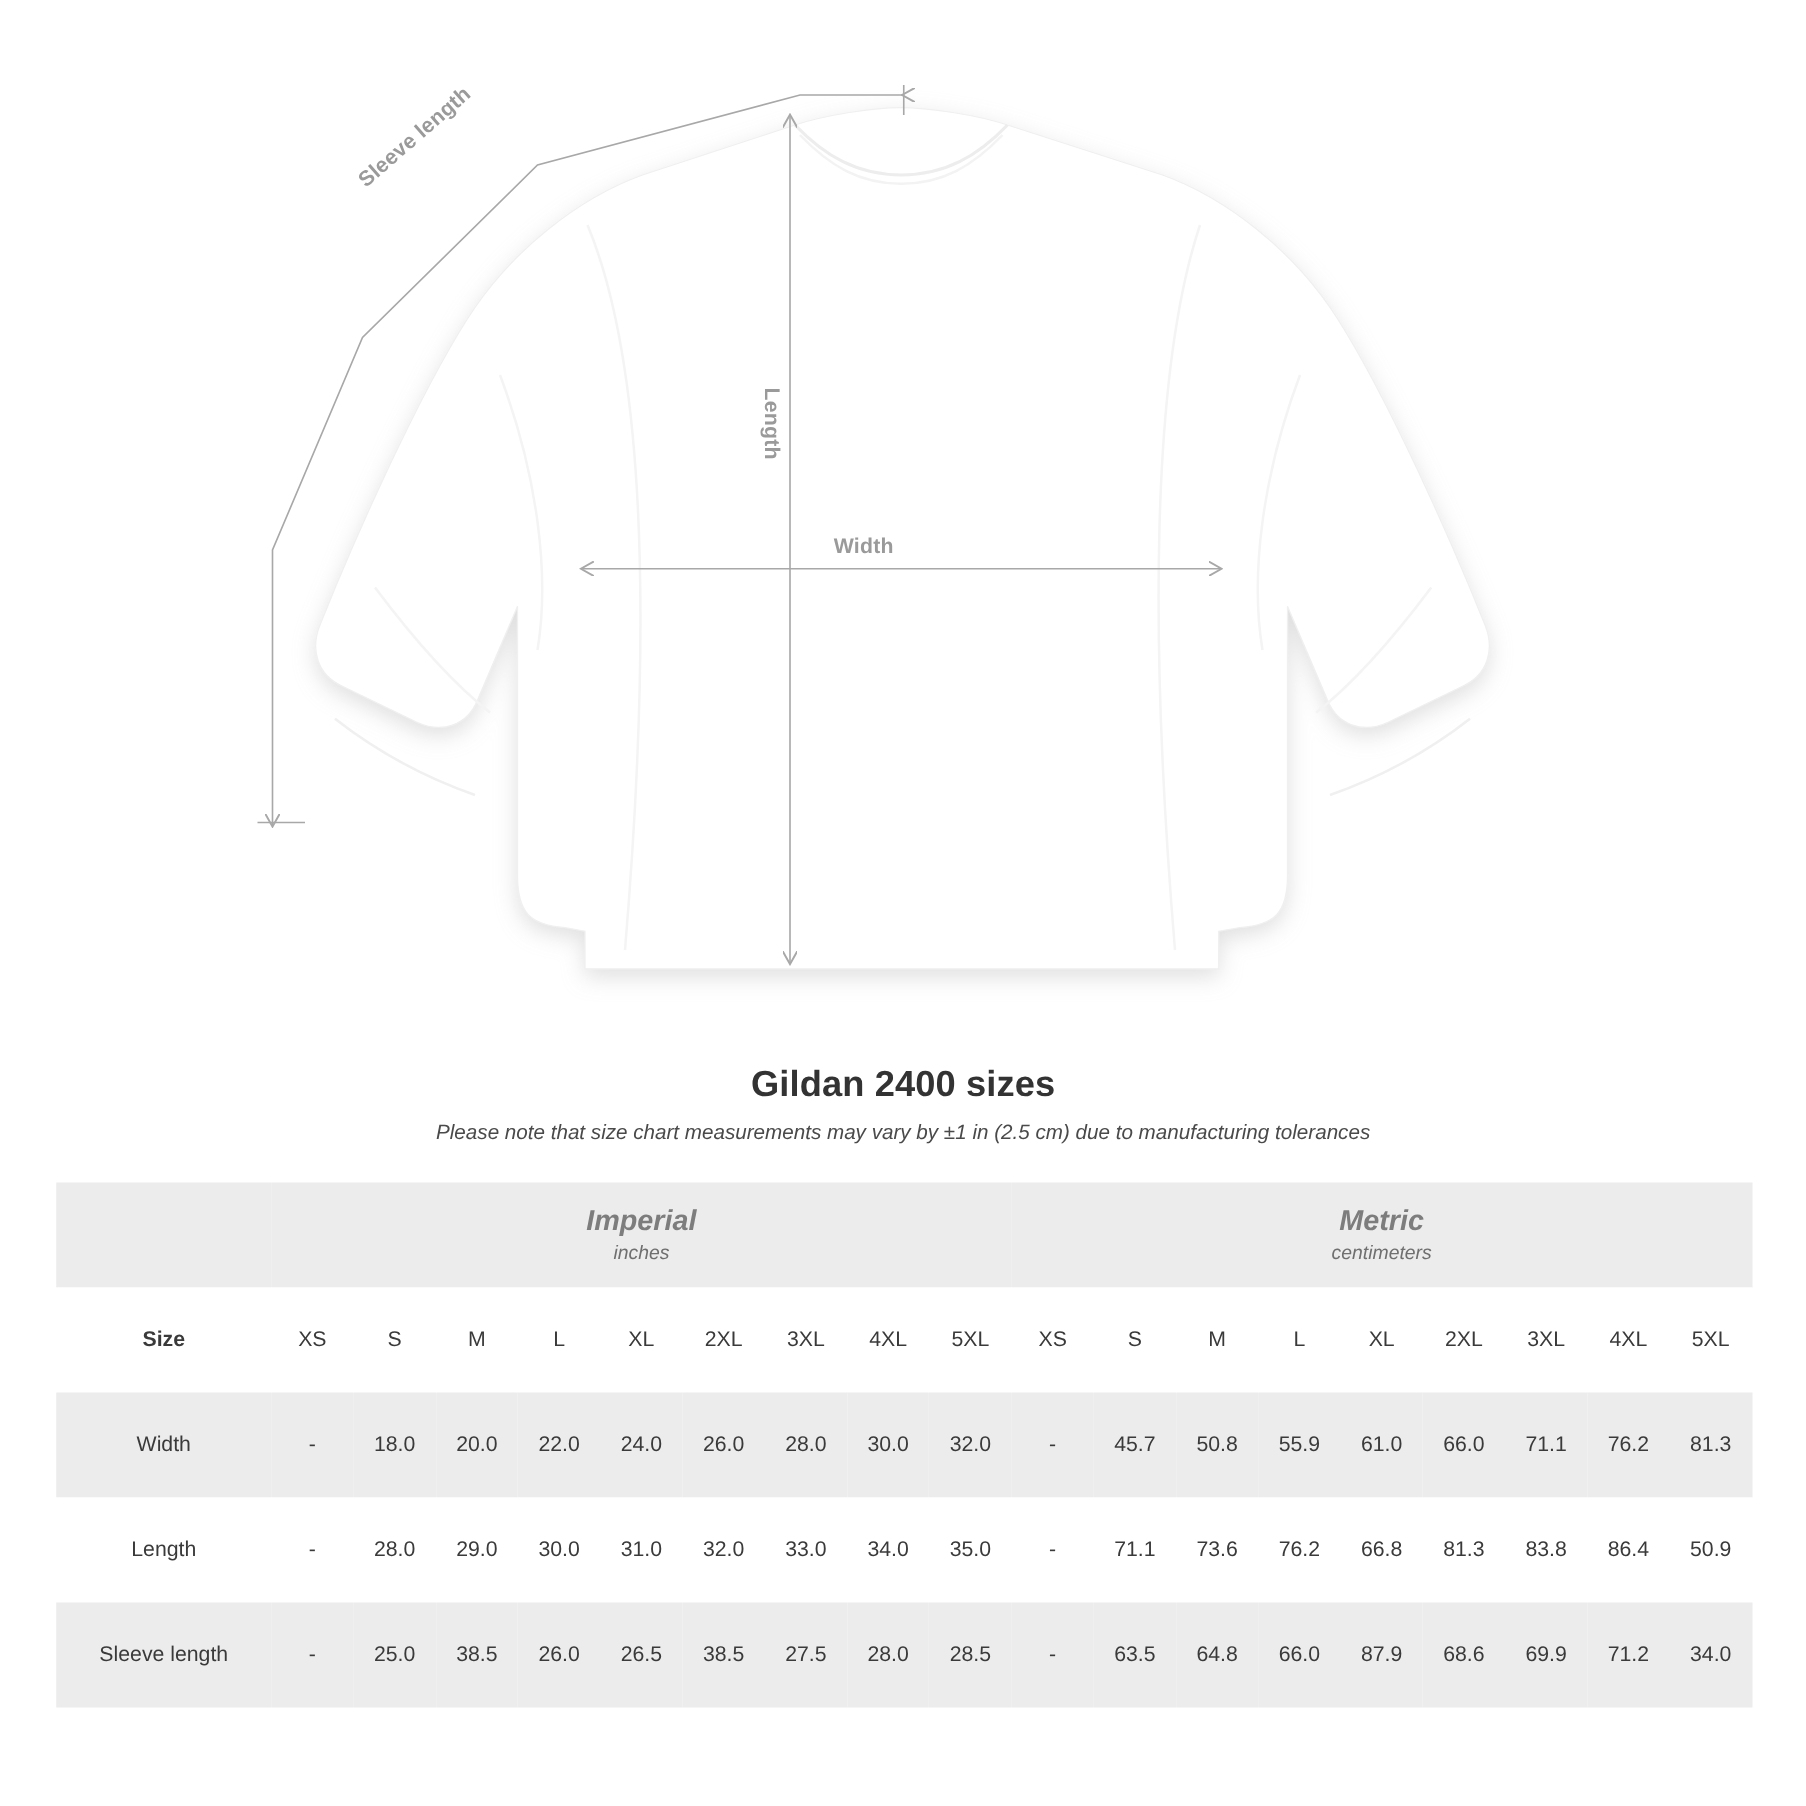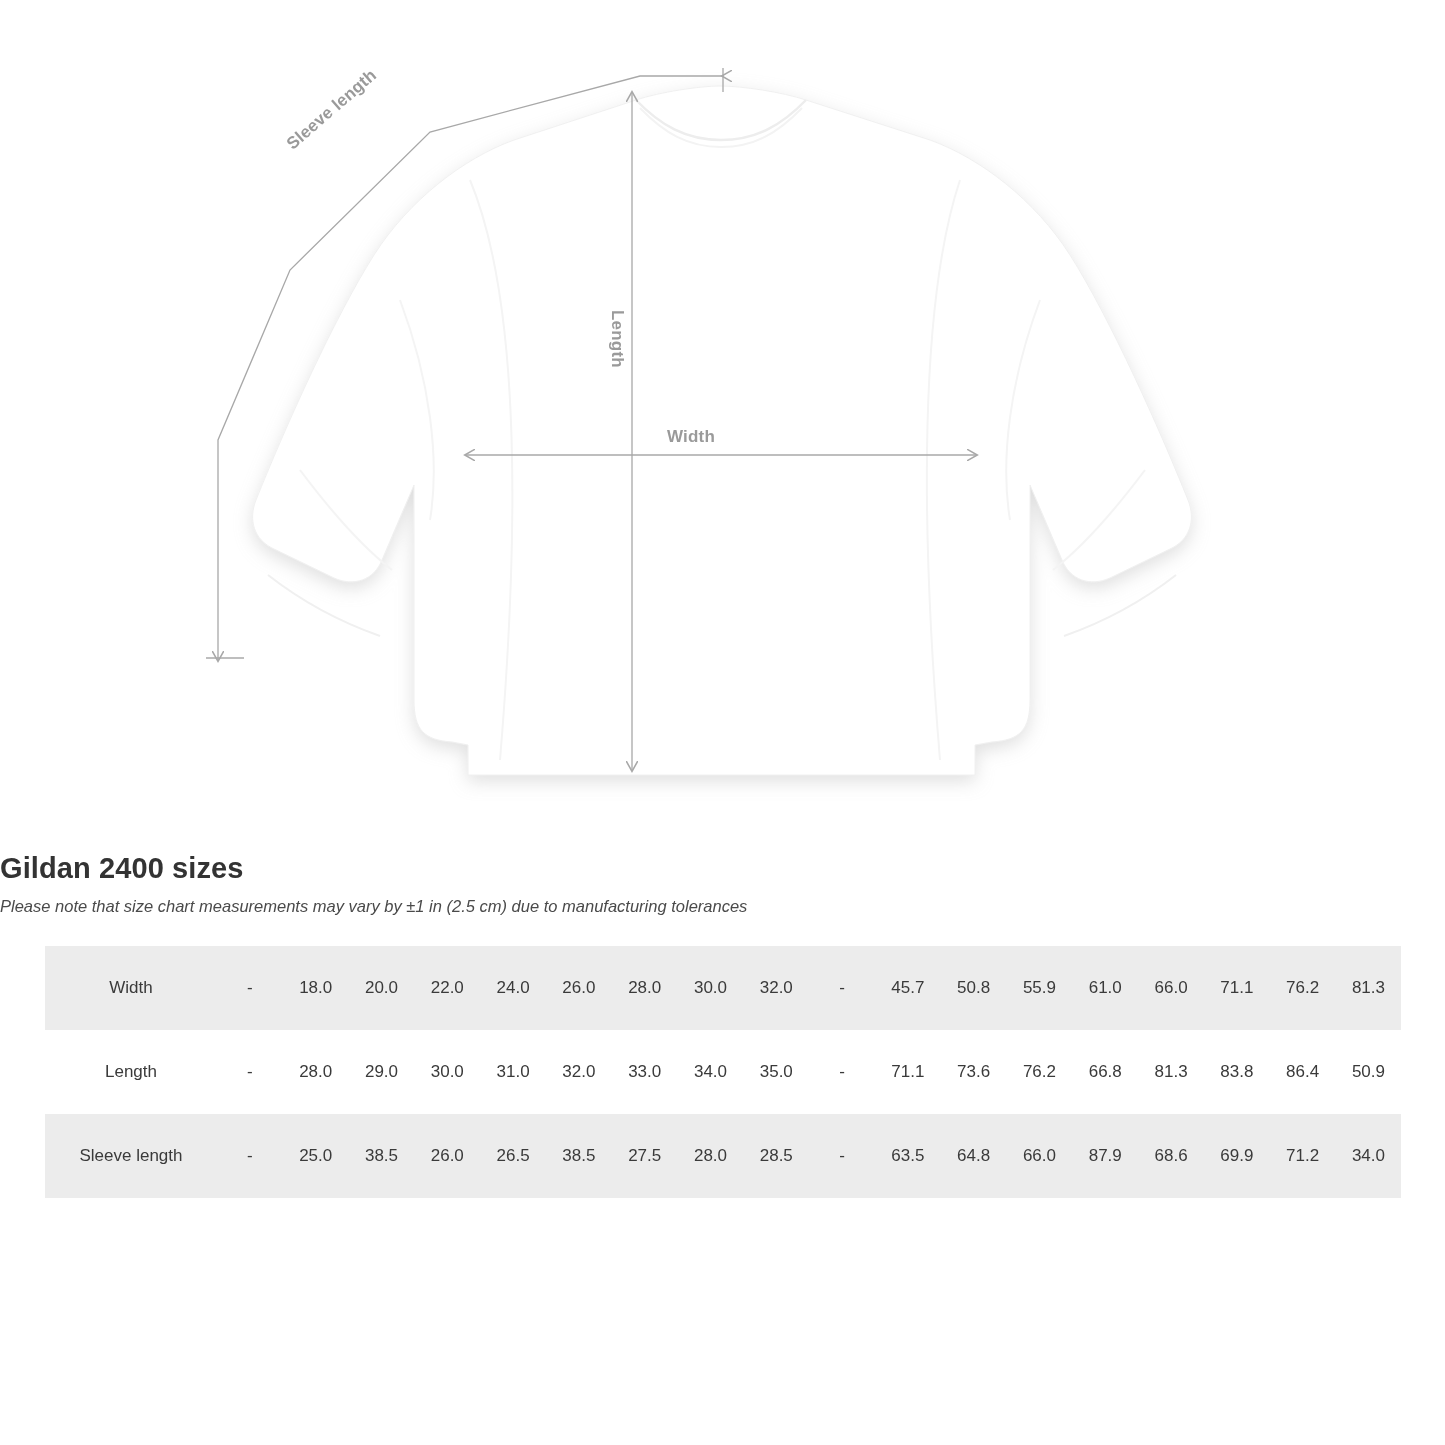--- a/index.html
+++ b/index.html
@@ -46,20 +46,21 @@
   }
   .label-sleeve {
     left: 283px;
     top: 139px;
     transform: rotate(-41deg);
     transform-origin: left top;
   }
 
   
   .title-block {
+    text-align: center;
     margin-top: 22px;
   }
   .chart-title {
     font-size: 29px;
     font-weight: bold;
     color: #333333;
     margin: 0;
     letter-spacing: 0.1px;
   }
   .chart-note {
@@ -221,20 +222,52 @@
         <col class="col-val">
         <col class="col-val">
         <col class="col-val">
         <col class="col-val">
       <col class="col-val">
         <col class="col-val">
         <col class="col-val">
         <col class="col-val">
     </colgroup>
     <tbody id="table-body">
+        <tr class="unit-row">
+          <td class="corner"></td>
+          <td colspan="9">
+            <div class="unit-name">Imperial</div>
+            <div class="unit-sub">inches</div>
+          </td>
+          <td colspan="9">
+            <div class="unit-name">Metric</div>
+            <div class="unit-sub">centimeters</div>
+          </td>
+        </tr>
+        <tr class="head-row">
+          <td class="rowlabel">Size</td>
+          <td>XS</td>
+          <td>S</td>
+          <td>M</td>
+          <td>L</td>
+          <td>XL</td>
+          <td>2XL</td>
+          <td>3XL</td>
+          <td>4XL</td>
+          <td>5XL</td>
+          <td>XS</td>
+          <td>S</td>
+          <td>M</td>
+          <td>L</td>
+          <td>XL</td>
+          <td>2XL</td>
+          <td>3XL</td>
+          <td>4XL</td>
+          <td>5XL</td>
+        </tr>
         <tr class="row-shade">
           <td class="rowlabel">Width</td>
           <td>-</td>
           <td>18.0</td>
           <td>20.0</td>
           <td>22.0</td>
           <td>24.0</td>
           <td>26.0</td>
           <td>28.0</td>
           <td>30.0</td>

